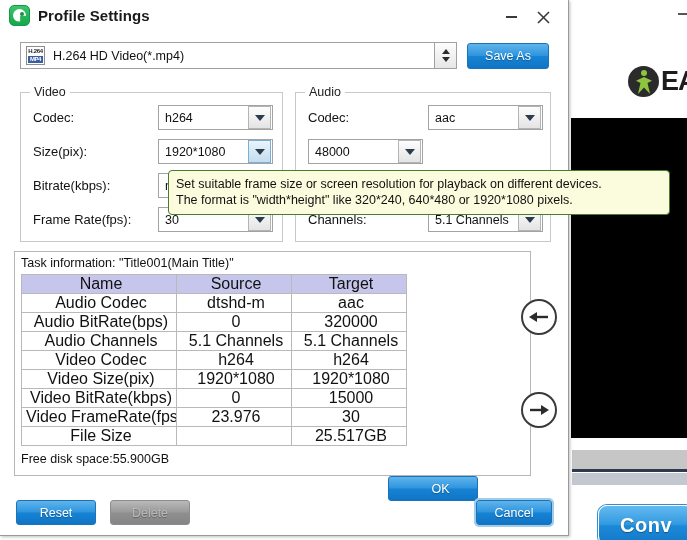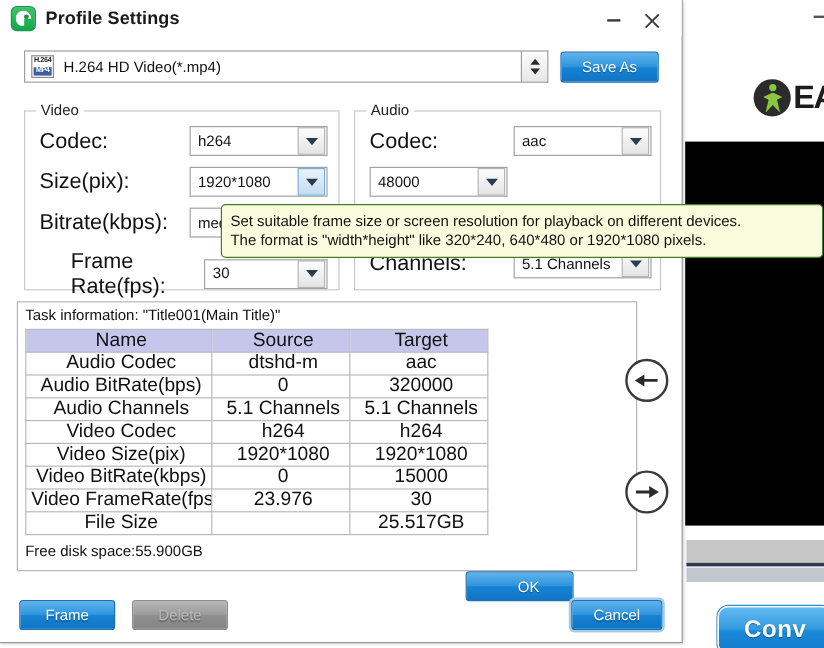--- a/index.html
+++ b/index.html
@@ -167,21 +167,21 @@
   
   .groupbox { position: absolute; border: 1px solid #c8c8c8; }
   .group-video { left: 20px; top: 92px; width: 263px; height: 150px; }
   .group-audio { left: 295px; top: 92px; width: 256px; height: 150px; }
   .group-legend {
     position: absolute; top: -8px; left: 9px;
     background: #ffffff; padding: 0 4px;
     font-size: 12.5px; color: #222;
   }
   .field-row { position: absolute; display: flex; align-items: center; }
-  .field-label { font-size: 18px; color: #111; }
+  .field-label { font-size: 13px; color: #111; }
   .combo {
     height: 25px; border: 1px solid #a3a3a3; background: #ffffff;
     display: flex; align-items: center; position: relative;
   }
   .combo .val {
     flex: 1 1 auto; padding-left: 6px; font-size: 12.5px; color: #111;
     white-space: nowrap; overflow: hidden;
   }
   .combo .arrow-btn {
     width: 23px; height: 23px; flex: 0 0 auto; margin-right: 1px;
@@ -199,21 +199,21 @@
     border-top: 6px solid #2b3c4e;
   }
   .textbox {
     height: 25px; border: 1px solid #a3a3a3; background: #ffffff;
     display: flex; align-items: center; padding-left: 6px;
     font-size: 12.5px; color: #111;
   }
 
   
   .tooltip {
-    position: absolute; left: 184px; top: 170px;
+    position: absolute; left: 168px; top: 170px;
     width: 502px; padding: 5px 7px 6px 7px;
     background: #fbfbdd; border: 1px solid #4b7b2e;
     border-radius: 4px;
     font-size: 12.5px; color: #111; line-height: 16px;
     z-index: 40;
   }
 
   
   .taskinfo {
     position: absolute; left: 14px; top: 251px;
@@ -347,21 +347,21 @@
             </div>
         </div>
       </div>
 
       <div class="field-row" style="left:12px; top:80px; width:240px;">
         <div class="field-label" style="width:125px;">Bitrate(kbps):</div>
         <div class="textbox" style="width:115px;">medium</div>
       </div>
 
       <div class="field-row" style="left:12px; top:114px; width:240px;">
-        <div class="field-label" style="width:125px;margin-left:26px;">Frame Rate(fps):</div>
+        <div class="field-label" style="width:125px;">Frame Rate(fps):</div>
         <div class="combo" style="width:115px;">
           <div class="val">30</div>
           <div class="arrow-btn">
               <i></i>
             </div>
         </div>
       </div>
     </div>
 
     <div class="groupbox group-audio">
@@ -471,21 +471,21 @@
         <polygon points="1,9 9,4 9,14" fill="#2b2b2b"></polygon>
       </svg>
     </div>
     <div class="nav-circle nav-next">
       <svg width="22" height="18" viewBox="0 0 22 18">
         <line x1="2" y1="9" x2="18" y2="9" stroke="#2b2b2b" stroke-width="2.4"></line>
         <polygon points="21,9 13,4 13,14" fill="#2b2b2b"></polygon>
       </svg>
     </div>
 
-    <div class="btn btn-blue btn-reset">Frame</div>
+    <div class="btn btn-blue btn-reset">Reset</div>
     <div class="btn btn-disabled btn-delete">Delete</div>
     <div class="btn btn-blue btn-ok">OK</div>
     <div class="btn btn-blue btn-focus btn-cancel">Cancel</div>
   </div>
 
   <div class="tooltip">
     <div>Set suitable frame size or screen resolution for playback on different devices.</div>
     <div>The format is "width*height" like 320*240, 640*480 or 1920*1080 pixels.</div>
   </div>
 

